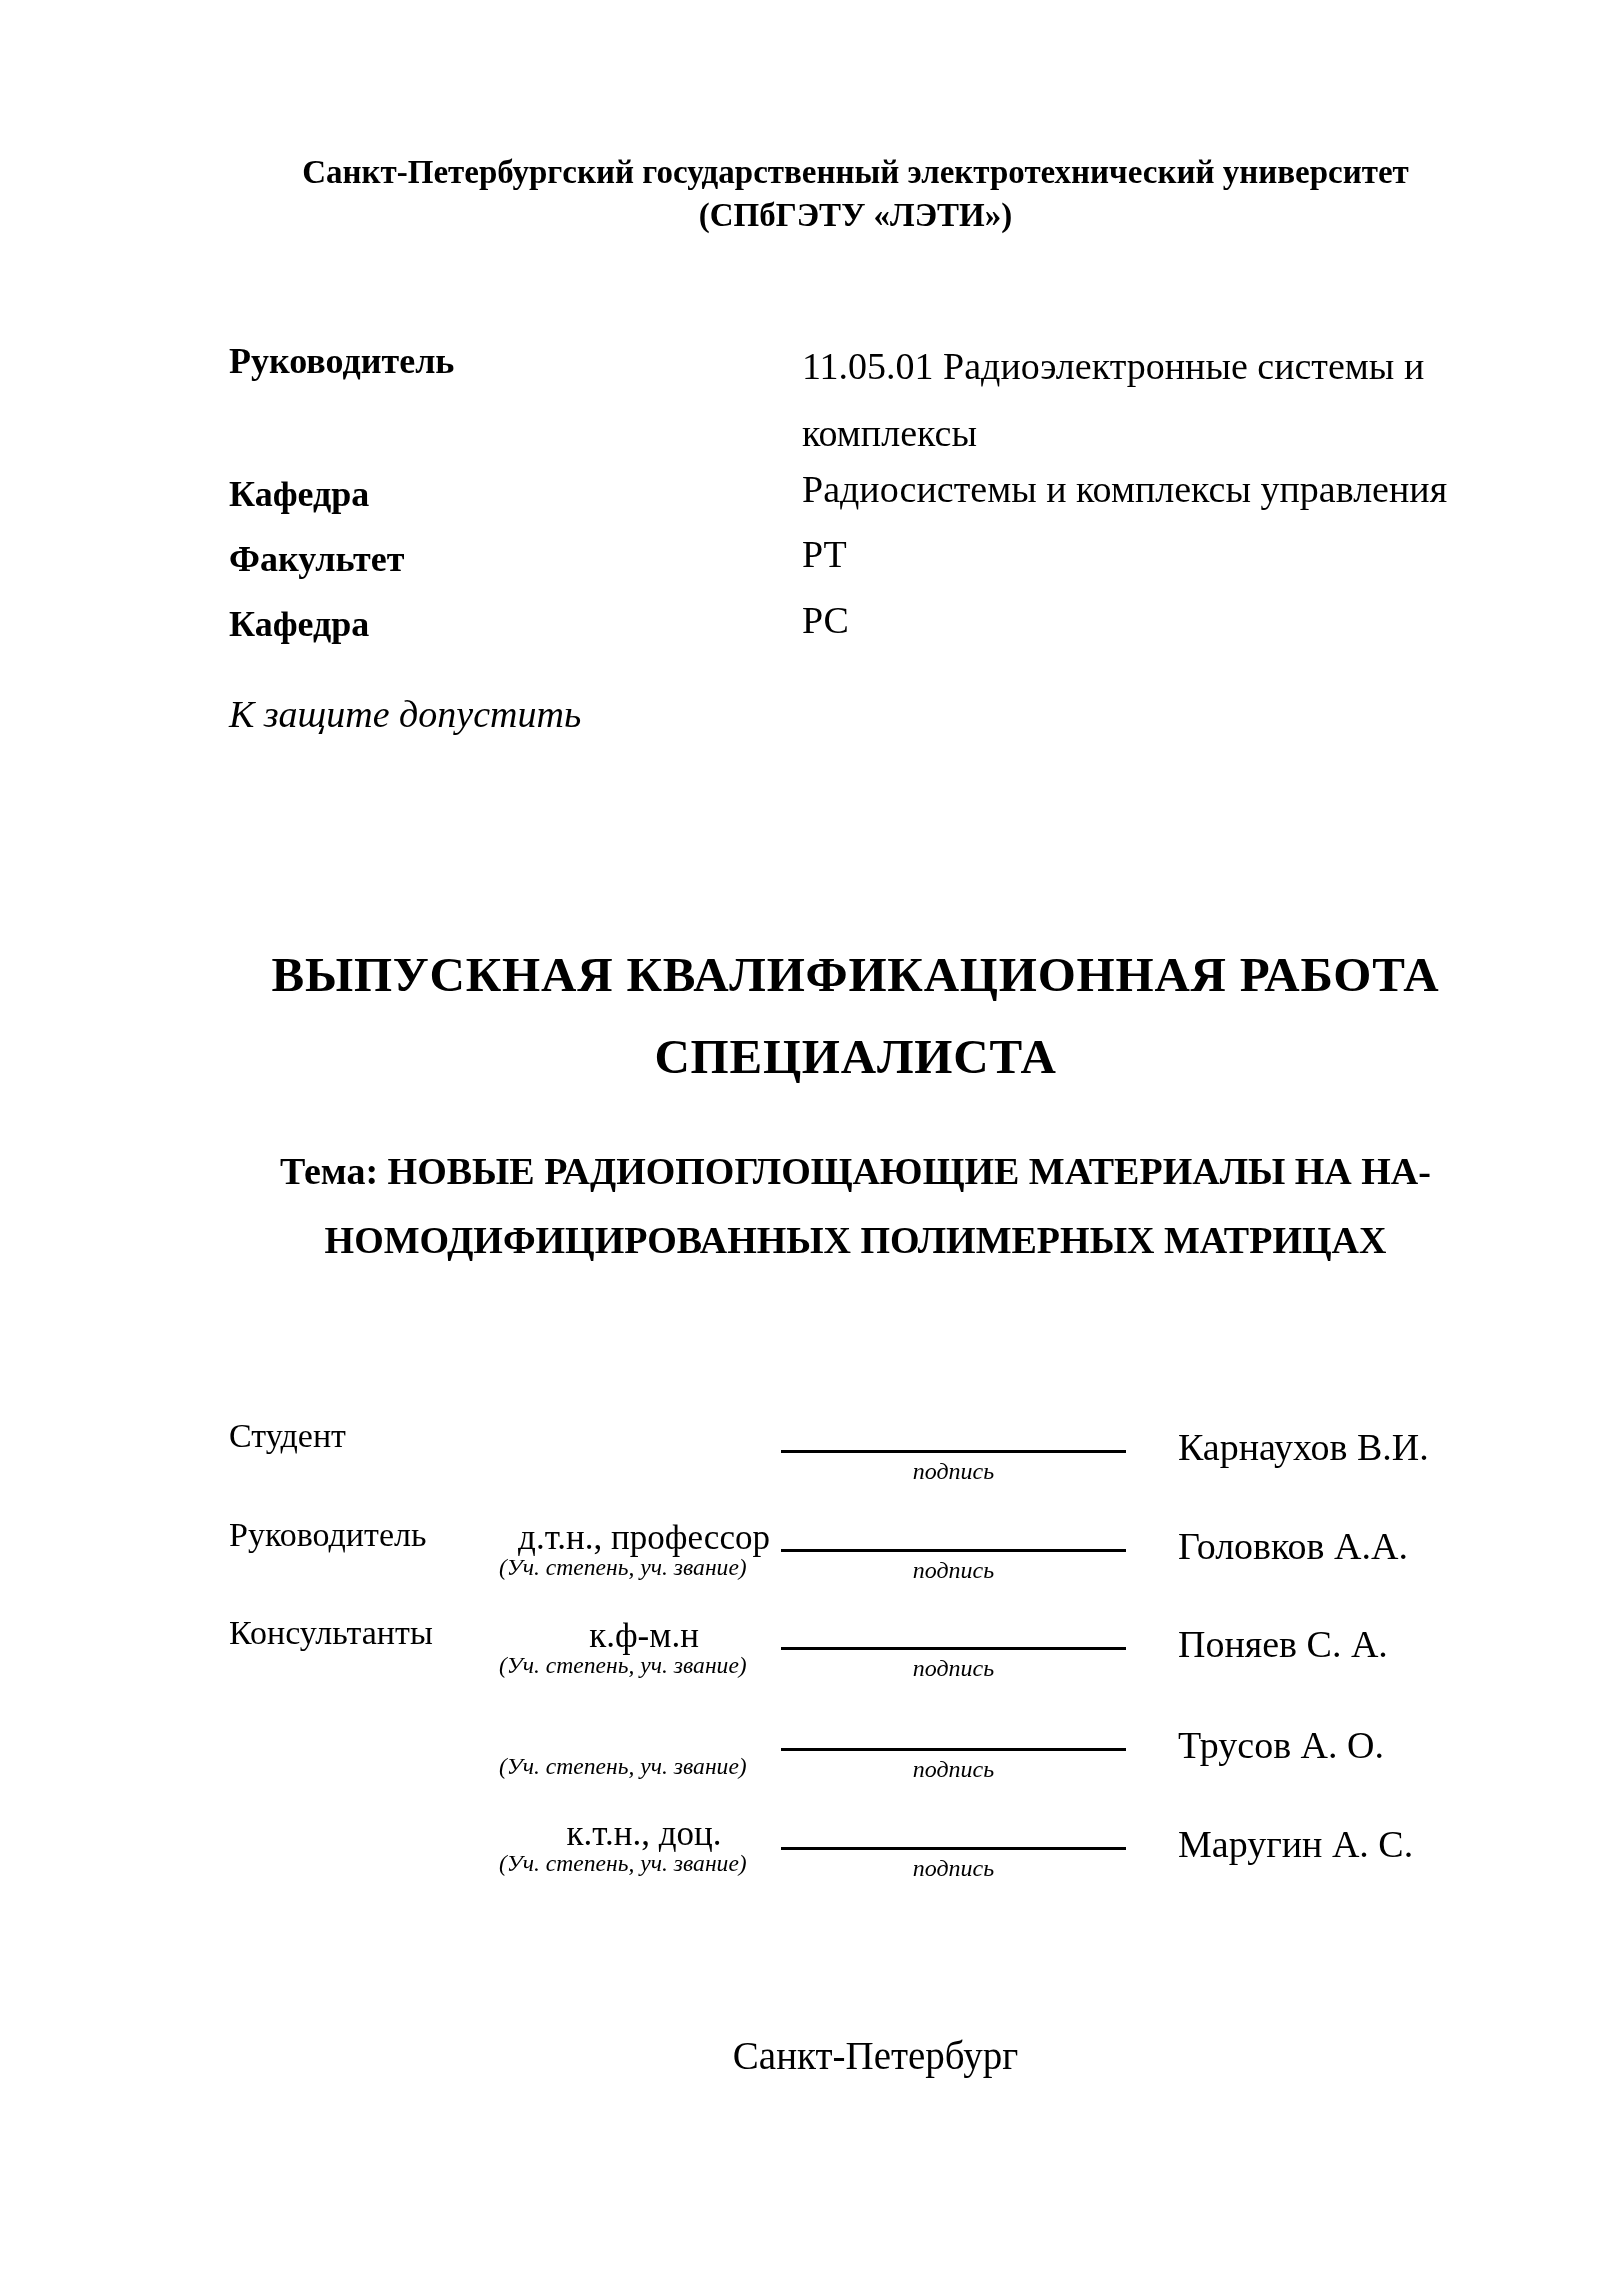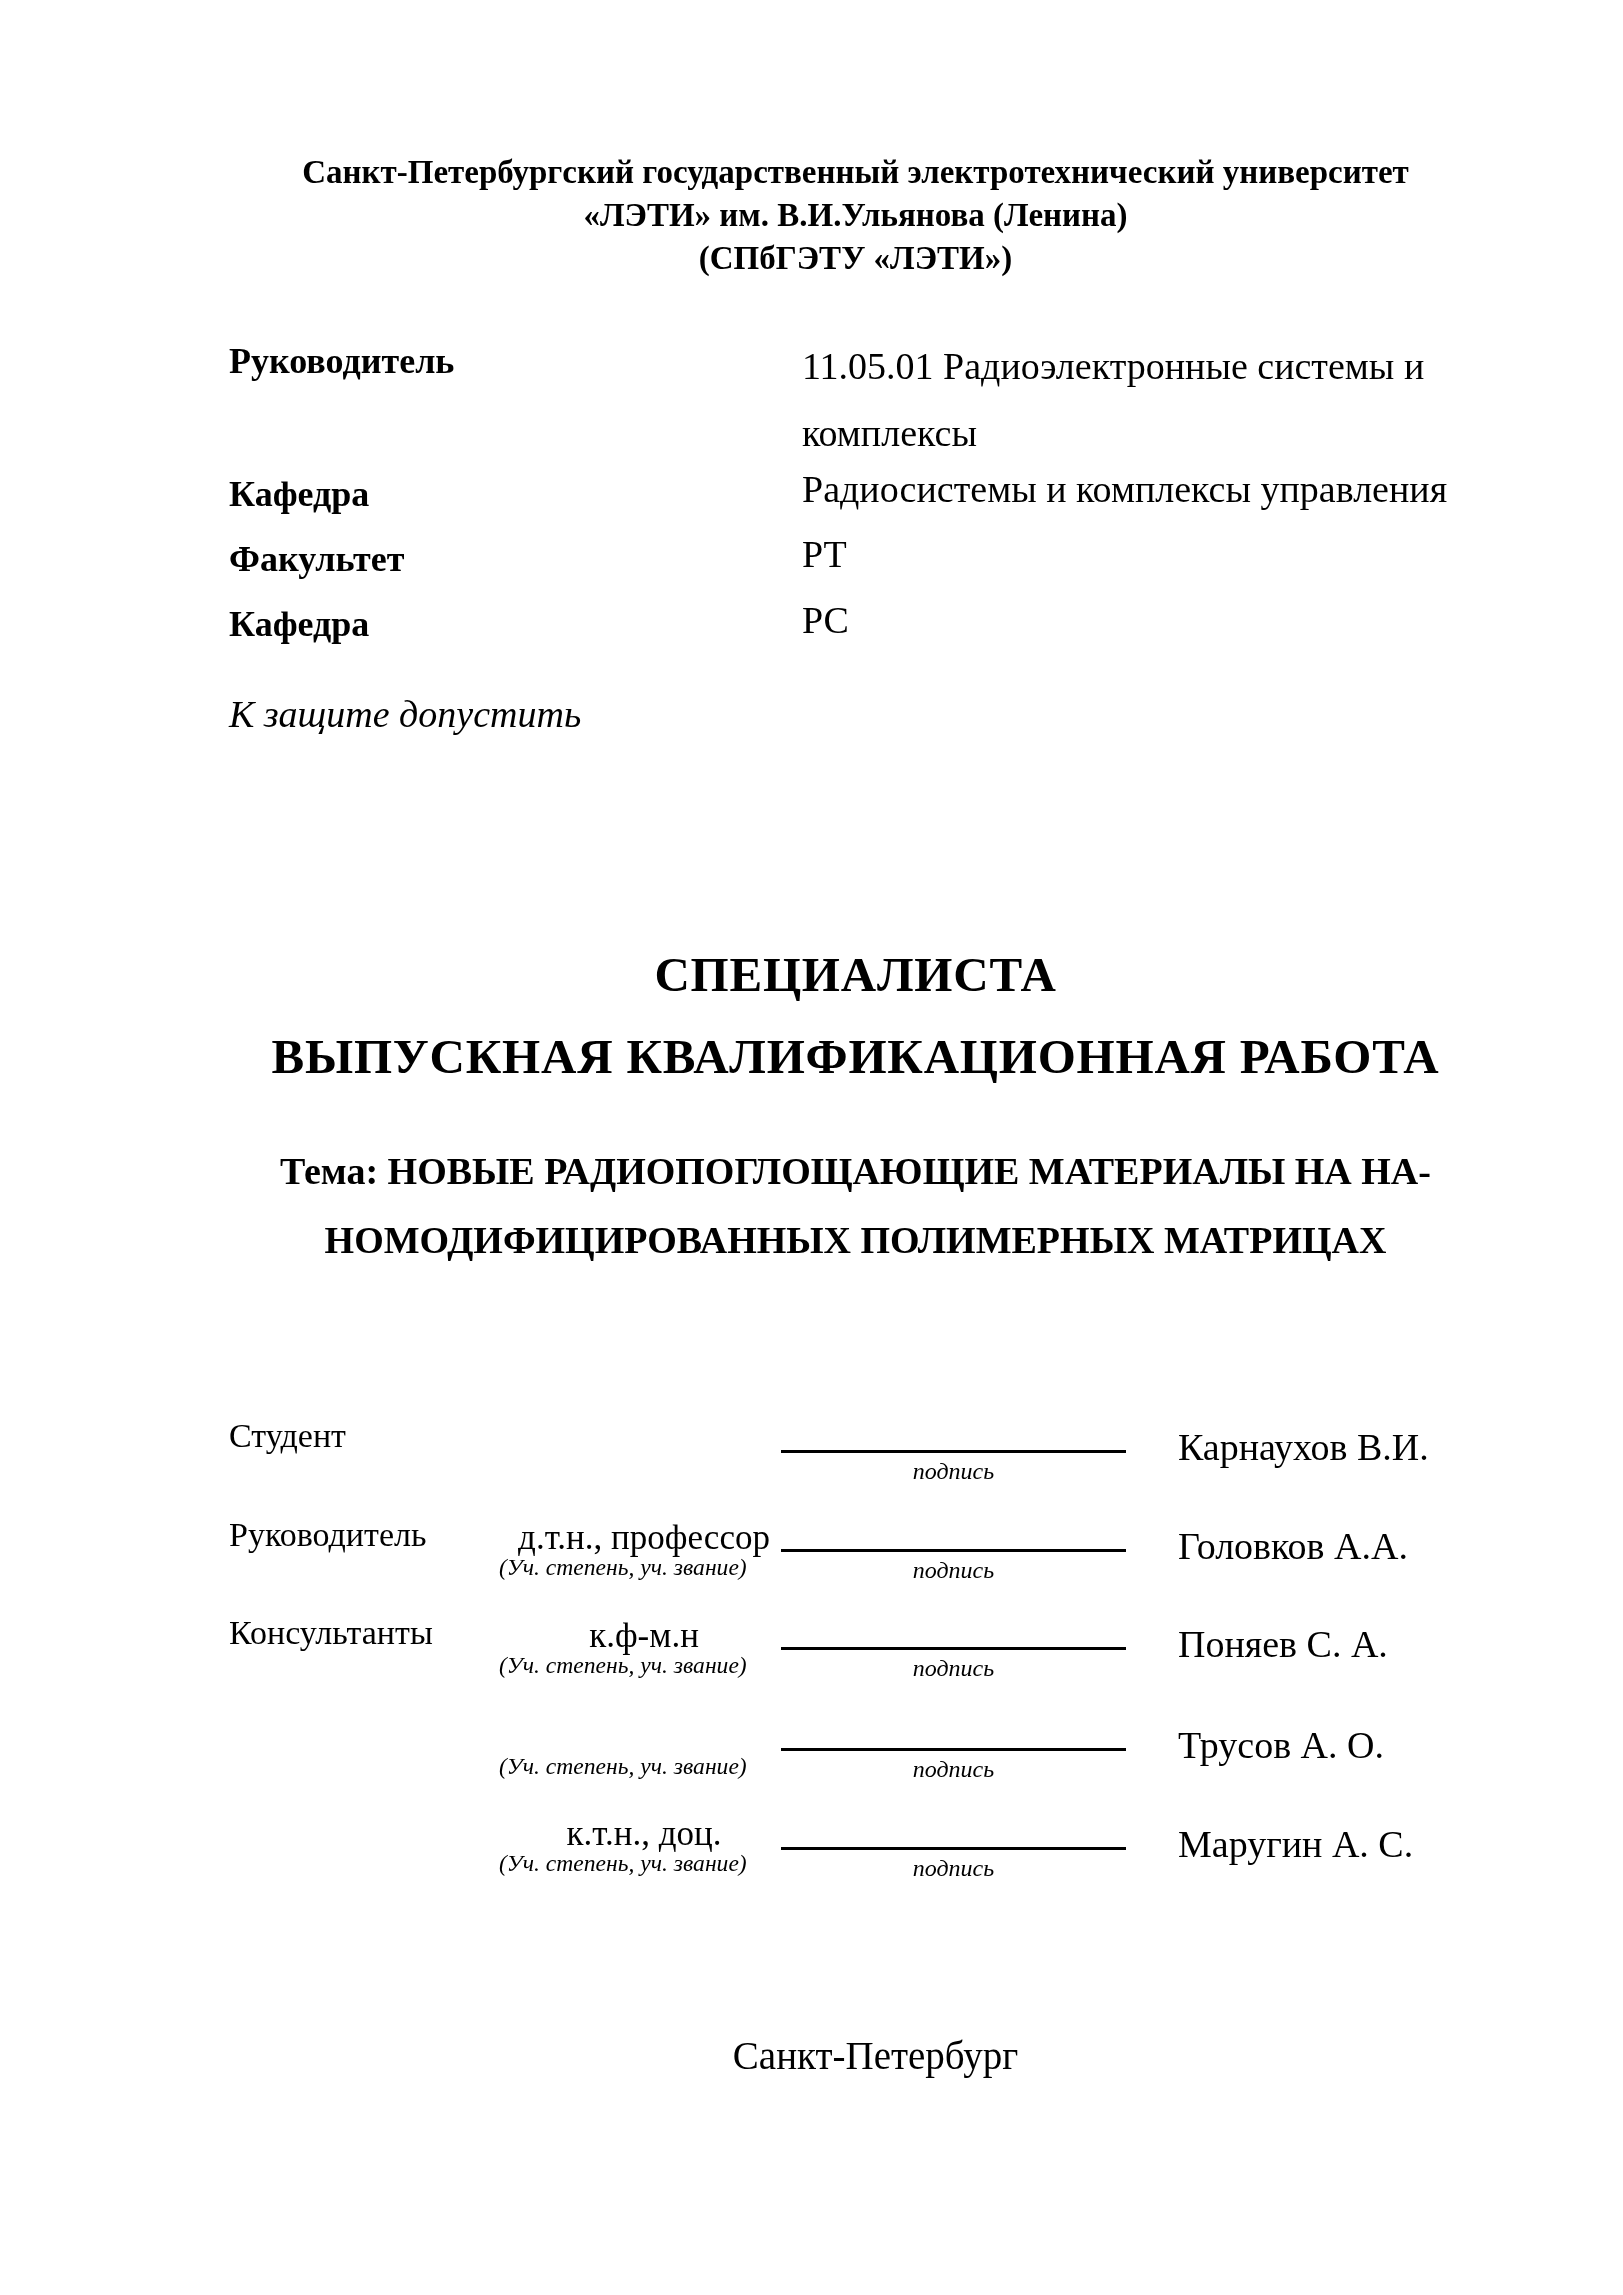--- a/index.html
+++ b/index.html
@@ -128,21 +128,20 @@
     font-size: 39px;
   }
 </style>
 </head>
 <body>
 
 <div id="page">
 
   <div class="abs header">
     <div>Санкт-Петербургский государственный электротехнический университет</div>
-    <div>«ЛЭТИ» им. В.И.Ульянова (Ленина)</div>
     <div>(СПбГЭТУ «ЛЭТИ»)</div>
   </div>
 
   <div class="abs info-label" style="top:338px">Руководитель</div>
   <div class="abs info-value" style="top:333px">
     <div>11.05.01 Радиоэлектронные системы и</div>
     <div>комплексы</div>
   </div>
 
   <div class="abs info-label" style="top:471px">Кафедра</div>
@@ -150,22 +149,22 @@
 
   <div class="abs info-label" style="top:536px">Факультет</div>
   <div class="abs info-value" style="top:531px;line-height:46px">РТ</div>
 
   <div class="abs info-label" style="top:601px">Кафедра</div>
   <div class="abs info-value" style="top:597px;line-height:46px">РС</div>
 
   <div class="abs admission">К защите допустить</div>
 
   <div class="abs main-title">
+    <div>ВЫПУСКНАЯ КВАЛИФИКАЦИОННАЯ РАБОТА</div>
     <div>СПЕЦИАЛИСТА</div>
-    <div>ВЫПУСКНАЯ КВАЛИФИКАЦИОННАЯ РАБОТА</div>
   </div>
 
   <div class="abs topic">
     <div>Тема: НОВЫЕ РАДИОПОГЛОЩАЮЩИЕ МАТЕРИАЛЫ НА НА-</div>
     <div>НОМОДИФИЦИРОВАННЫХ ПОЛИМЕРНЫХ МАТРИЦАХ</div>
   </div>
 
   <div class="abs sig-role" style="top:1417px">Студент</div>
   <div class="abs sig-line" style="top:1450px"></div>
   <div class="abs sig-hint" style="top:1458px">подпись</div>

